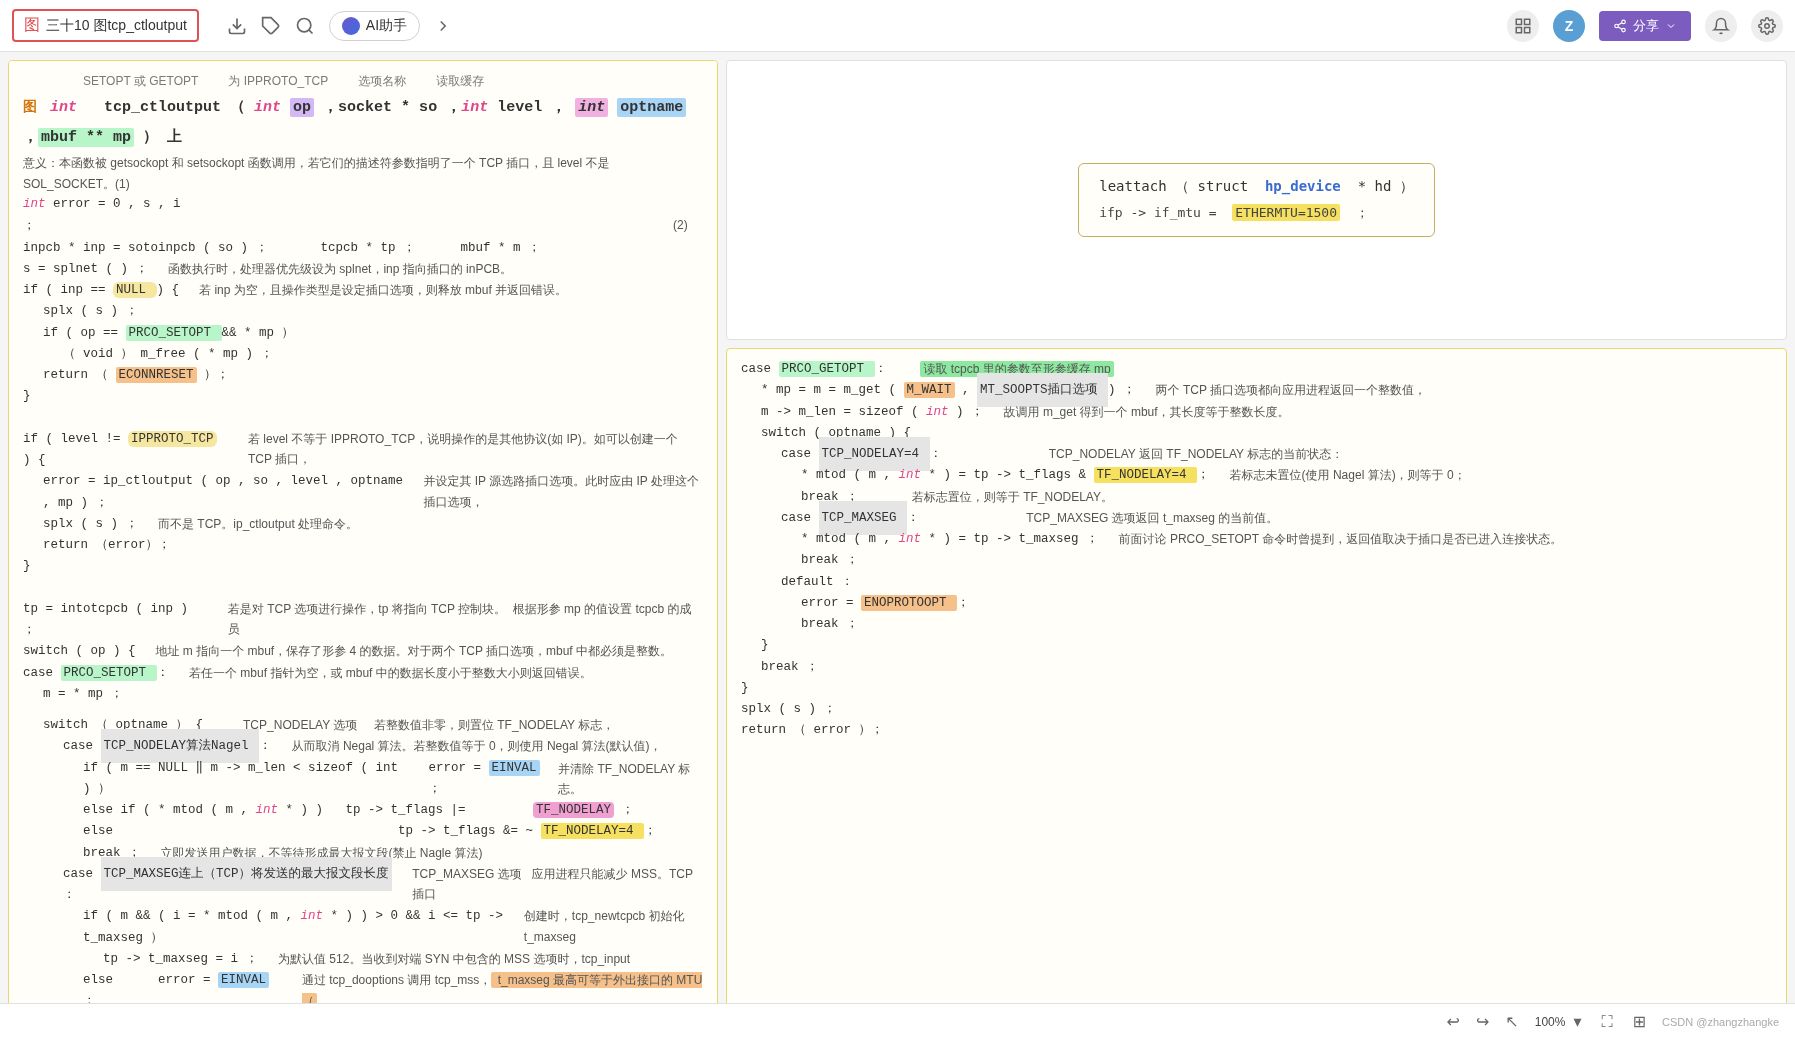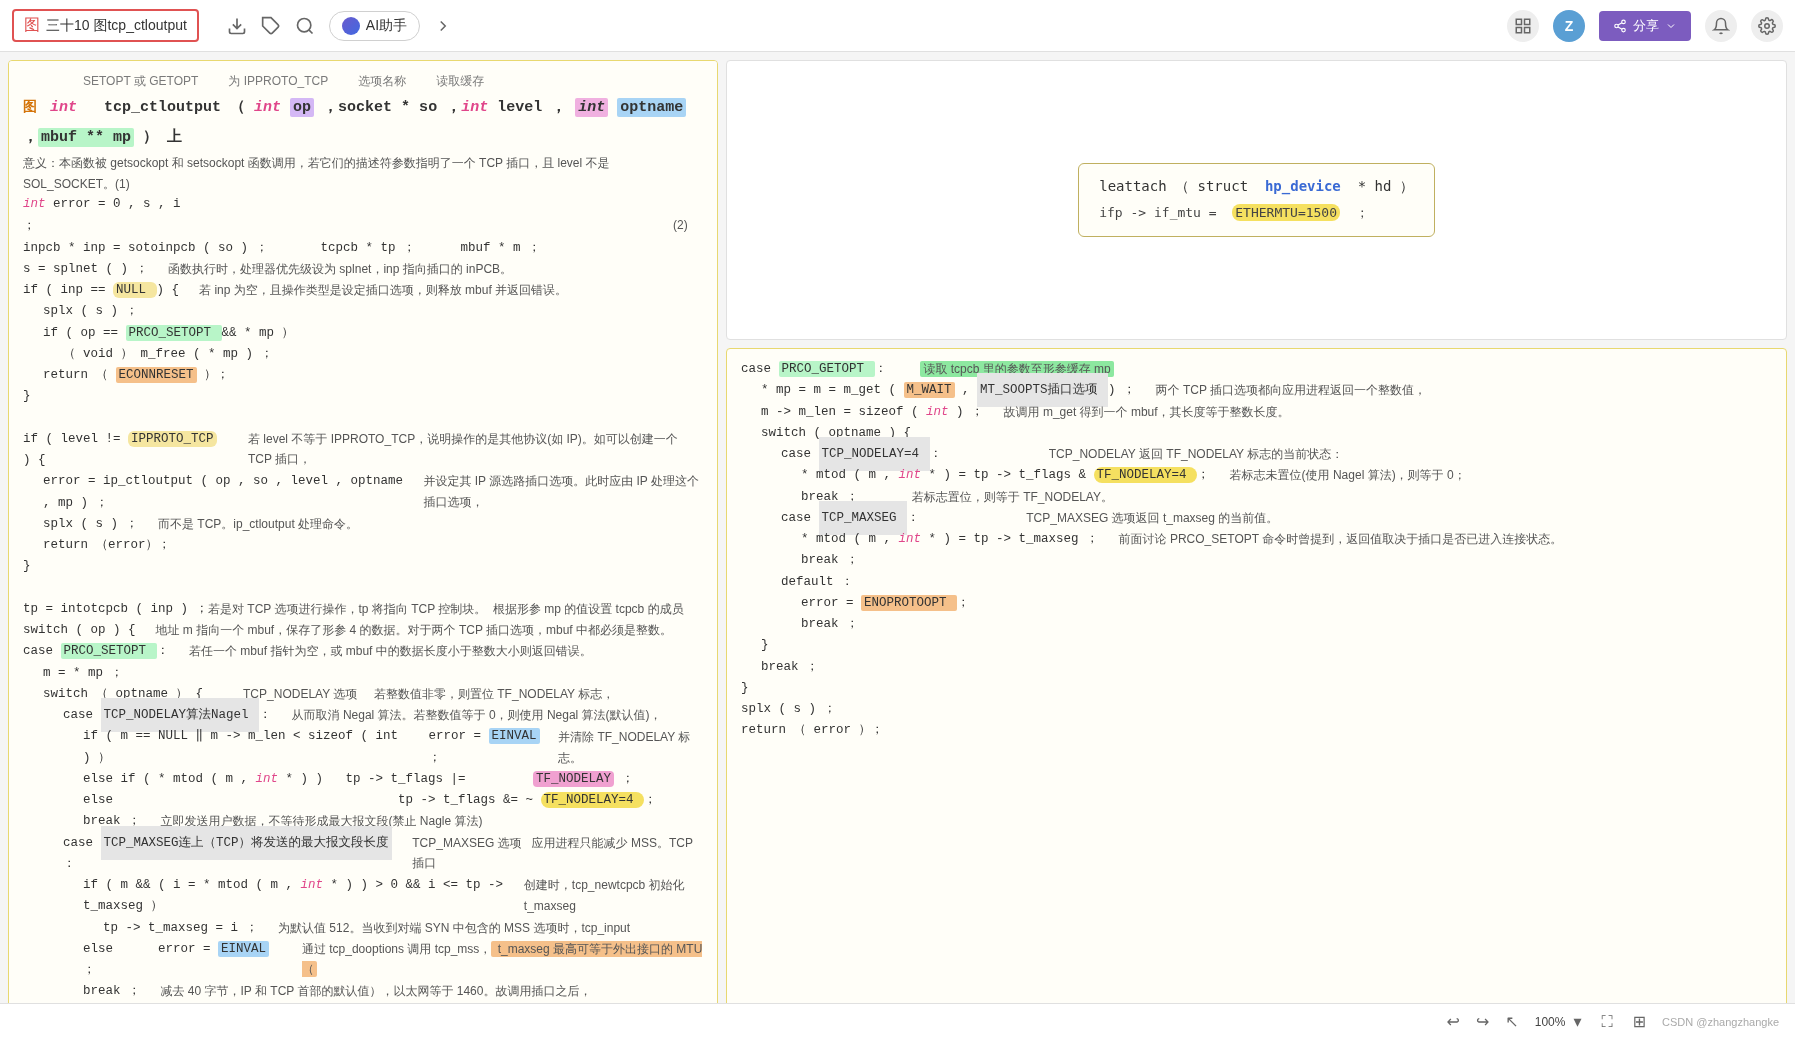--- a/index.html
+++ b/index.html
@@ -193,21 +193,21 @@
     
     .kw-pink { color: #e0468a; font-style: italic; }
     .kw-purple { background: #d4b8f5; padding: 1px 3px; border-radius: 2px; }
     .kw-green { background: #b8f5c8; padding: 1px 3px; border-radius: 2px; }
     .kw-yellow { background: #f5e6a0; padding: 1px 3px; border-radius: 6px; }
     .kw-blue { background: #a8d4f5; padding: 1px 3px; border-radius: 2px; }
     .kw-orange { background: #f5c08a; padding: 1px 3px; border-radius: 2px; }
     .kw-cyan { background: #e5e5e5; padding: 10px 3px; border-radius: 0; }
     .kw-magenta { background: #f0a0d0; padding: 1px 3px; border-radius: 4px; }
     .kw-inline-green { background: #8de8a0; padding: 1px 3px; border-radius: 2px; }
-    .kw-inline-yellow { background: #f5e060; padding: 1px 3px; border-radius: 8px; }
+    .kw-inline-yellow { background: #f5e060; padding: 1px 3px; border-radius: 2px; }
     .comment-cn { color: #555; font-family: 'SimSun', 'Microsoft YaHei', sans-serif; font-size: 12px; }
     .indent1 { padding-left: 20px; display: block; }
     .indent2 { padding-left: 40px; display: block; }
     .indent3 { padding-left: 60px; display: block; }
     .indent4 { padding-left: 80px; display: block; }
     .line { display: block; }
     .header-annotations {
       display: flex;
       gap: 30px;
       font-size: 12px;
@@ -390,35 +390,35 @@
       <span class="comment-cn">并设定其 IP 源选路插口选项。此时应由 IP 处理这个插口选项，</span>
     </div>
     <div style="display:flex;gap:20px;">
       <span class="indent1" style="display:inline">splx ( s ) ；</span>
       <span class="comment-cn">而不是 TCP。ip_ctloutput 处理命令。</span>
     </div>
     <span class="line indent1">return （error）；</span>
     <span class="line">}</span>
     <span class="line">&nbsp;</span>
 
-    <div style="display:flex;">
+    <div style="display:flex;gap:20px;">
       <span>tp = intotcpcb ( inp ) ；</span>
       <span class="comment-cn">若是对 TCP 选项进行操作，tp 将指向 TCP 控制块。&nbsp;&nbsp;根据形参 mp 的值设置 tcpcb 的成员</span>
     </div>
     <div style="display:flex;gap:20px;">
       <span>switch ( op ) {</span>
       <span class="comment-cn">地址 m 指向一个 mbuf，保存了形参 4 的数据。对于两个 TCP 插口选项，mbuf 中都必须是整数。</span>
     </div>
     <div style="display:flex;gap:20px;">
       <span>case <span class="kw-green"> PRCO_SETOPT </span>：</span>
       <span class="comment-cn">若任一个 mbuf 指针为空，或 mbuf 中的数据长度小于整数大小则返回错误。</span>
     </div>
     <span class="line indent1">m = * mp ；</span>
 
-    <div style="display:flex;gap:20px;">
+    <div style="display:flex;gap:20px;margin-top:10px;">
       <span class="indent1" style="display:inline">switch （ optname ） {</span>
       <span class="comment-cn">&nbsp;&nbsp;&nbsp;&nbsp;&nbsp;&nbsp;TCP_NODELAY 选项&nbsp;&nbsp;&nbsp;&nbsp;&nbsp;若整数值非零，则置位 TF_NODELAY 标志，</span>
     </div>
 
     <div style="display:flex;gap:20px;">
       <span class="indent2" style="display:inline">case <span class="kw-cyan"> TCP_NODELAY算法Nagel </span>：</span>
       <span class="comment-cn">从而取消 Negal 算法。若整数值等于 0，则使用 Negal 算法(默认值)，</span>
     </div>
 
     <div style="display:flex;gap:20px;">

